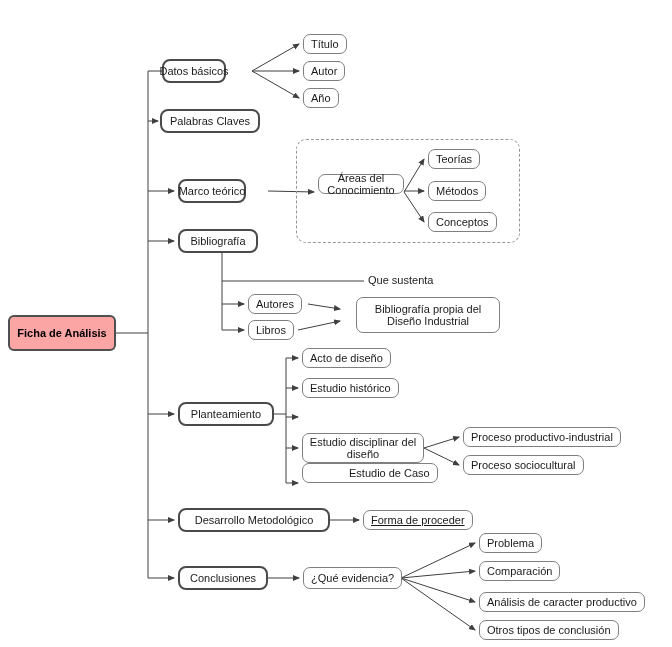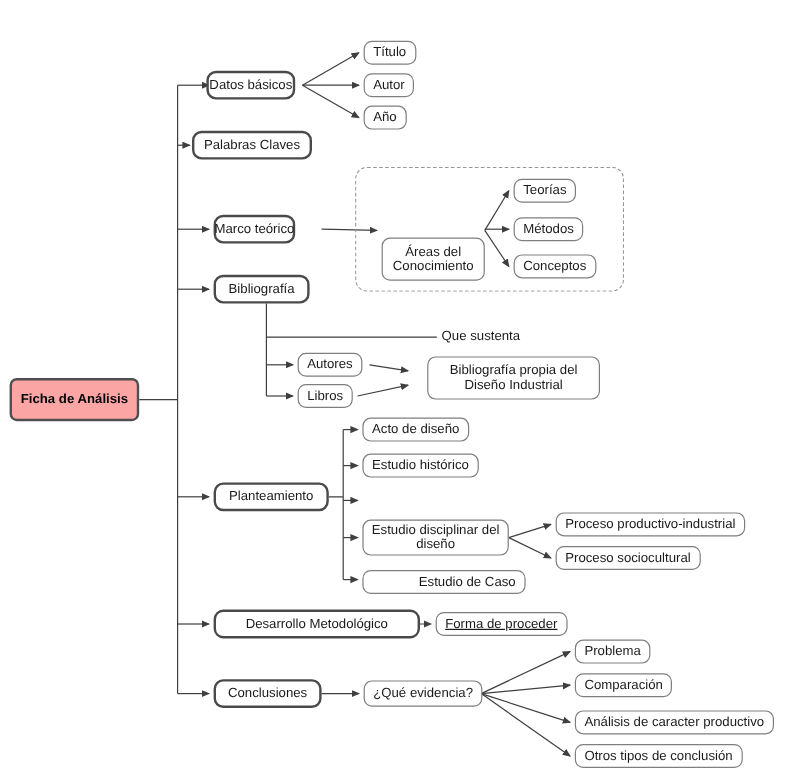--- a/index.html
+++ b/index.html
@@ -88,48 +88,48 @@
       <path d="M401,578 L475,571" marker-end="url(#arw)"></path>
       <path d="M401,578 L475,602" marker-end="url(#arw)"></path>
       <path d="M401,578 L475,630" marker-end="url(#arw)"></path>
     </g>
   </svg>
 
   <div class="dashed-group" style="left:296px; top:139px; width:222px; height:102px;"></div>
 
   <div class="node root" style="left:8px; top:315px; width:108px; height:36px;">Ficha de Análisis</div>
 
-  <div class="node main" style="left:172px; top:59px; width:74px;">Datos básicos</div>
+  <div class="node main" style="left:162px; top:59px; width:64px;">Datos básicos</div>
   <div class="node main" style="left:160px; top:109px; width:100px;">Palabras Claves</div>
   <div class="node main" style="left:178px; top:179px; width:68px;">Marco teórico</div>
   <div class="node main" style="left:178px; top:229px; width:80px;">Bibliografía</div>
   <div class="node main" style="left:178px; top:402px; width:96px;">Planteamiento</div>
-  <div class="node main" style="left:178px; top:508px; width:172px;">Desarrollo Metodológico</div>
+  <div class="node main" style="left:178px; top:508px; width:152px;">Desarrollo Metodológico</div>
   <div class="node main" style="left:178px; top:566px; width:90px;">Conclusiones</div>
 
   <div class="node" style="left:303px; top:34px;">Título</div>
   <div class="node" style="left:303px; top:61px;">Autor</div>
   <div class="node" style="left:303px; top:88px;">Año</div>
 
-  <div class="node wrap" style="left:318px; top:174px; width:86px; height:36px;margin-top:24px;">Áreas del Conocimiento</div>
+  <div class="node wrap" style="left:318px; top:174px; width:86px; height:20px;">Áreas del Conocimiento</div>
   <div class="node" style="left:428px; top:149px;">Teorías</div>
   <div class="node" style="left:428px; top:181px;">Métodos</div>
   <div class="node" style="left:428px; top:212px;">Conceptos</div>
 
   <div class="floating-label" style="left:368px; top:274px;">Que sustenta</div>
   <div class="node" style="left:248px; top:294px;">Autores</div>
   <div class="node" style="left:248px; top:320px;">Libros</div>
   <div class="node wrap" style="left:356px; top:297px; width:144px; height:36px;">Bibliografía propia del Diseño Industrial</div>
 
   <div class="node" style="left:302px; top:348px;">Acto de diseño</div>
   <div class="node" style="left:302px; top:378px;">Estudio histórico</div>
   <div class="node wrap" style="left:302px; top:433px; width:122px; height:30px;">Estudio disciplinar del diseño</div>
   <div class="node" style="left:463px; top:427px;">Proceso productivo-industrial</div>
   <div class="node" style="left:463px; top:455px;">Proceso sociocultural</div>
-  <div class="node" style="left:302px; top:475px;padding-left:46px;">Estudio de Caso</div>
+  <div class="node" style="left:302px; top:463px;padding-left:46px;">Estudio de Caso</div>
 
   <div class="node" style="left:363px; top:510px;text-decoration:underline;">Forma de proceder</div>
 
   <div class="node" style="left:303px; top:567px; height:22px;">¿Qué evidencia?</div>
   <div class="node" style="left:479px; top:533px;">Problema</div>
   <div class="node" style="left:479px; top:561px;">Comparación</div>
   <div class="node" style="left:479px; top:592px;">Análisis de caracter productivo</div>
   <div class="node" style="left:479px; top:620px;">Otros tipos de conclusión</div>
 
 </div>

